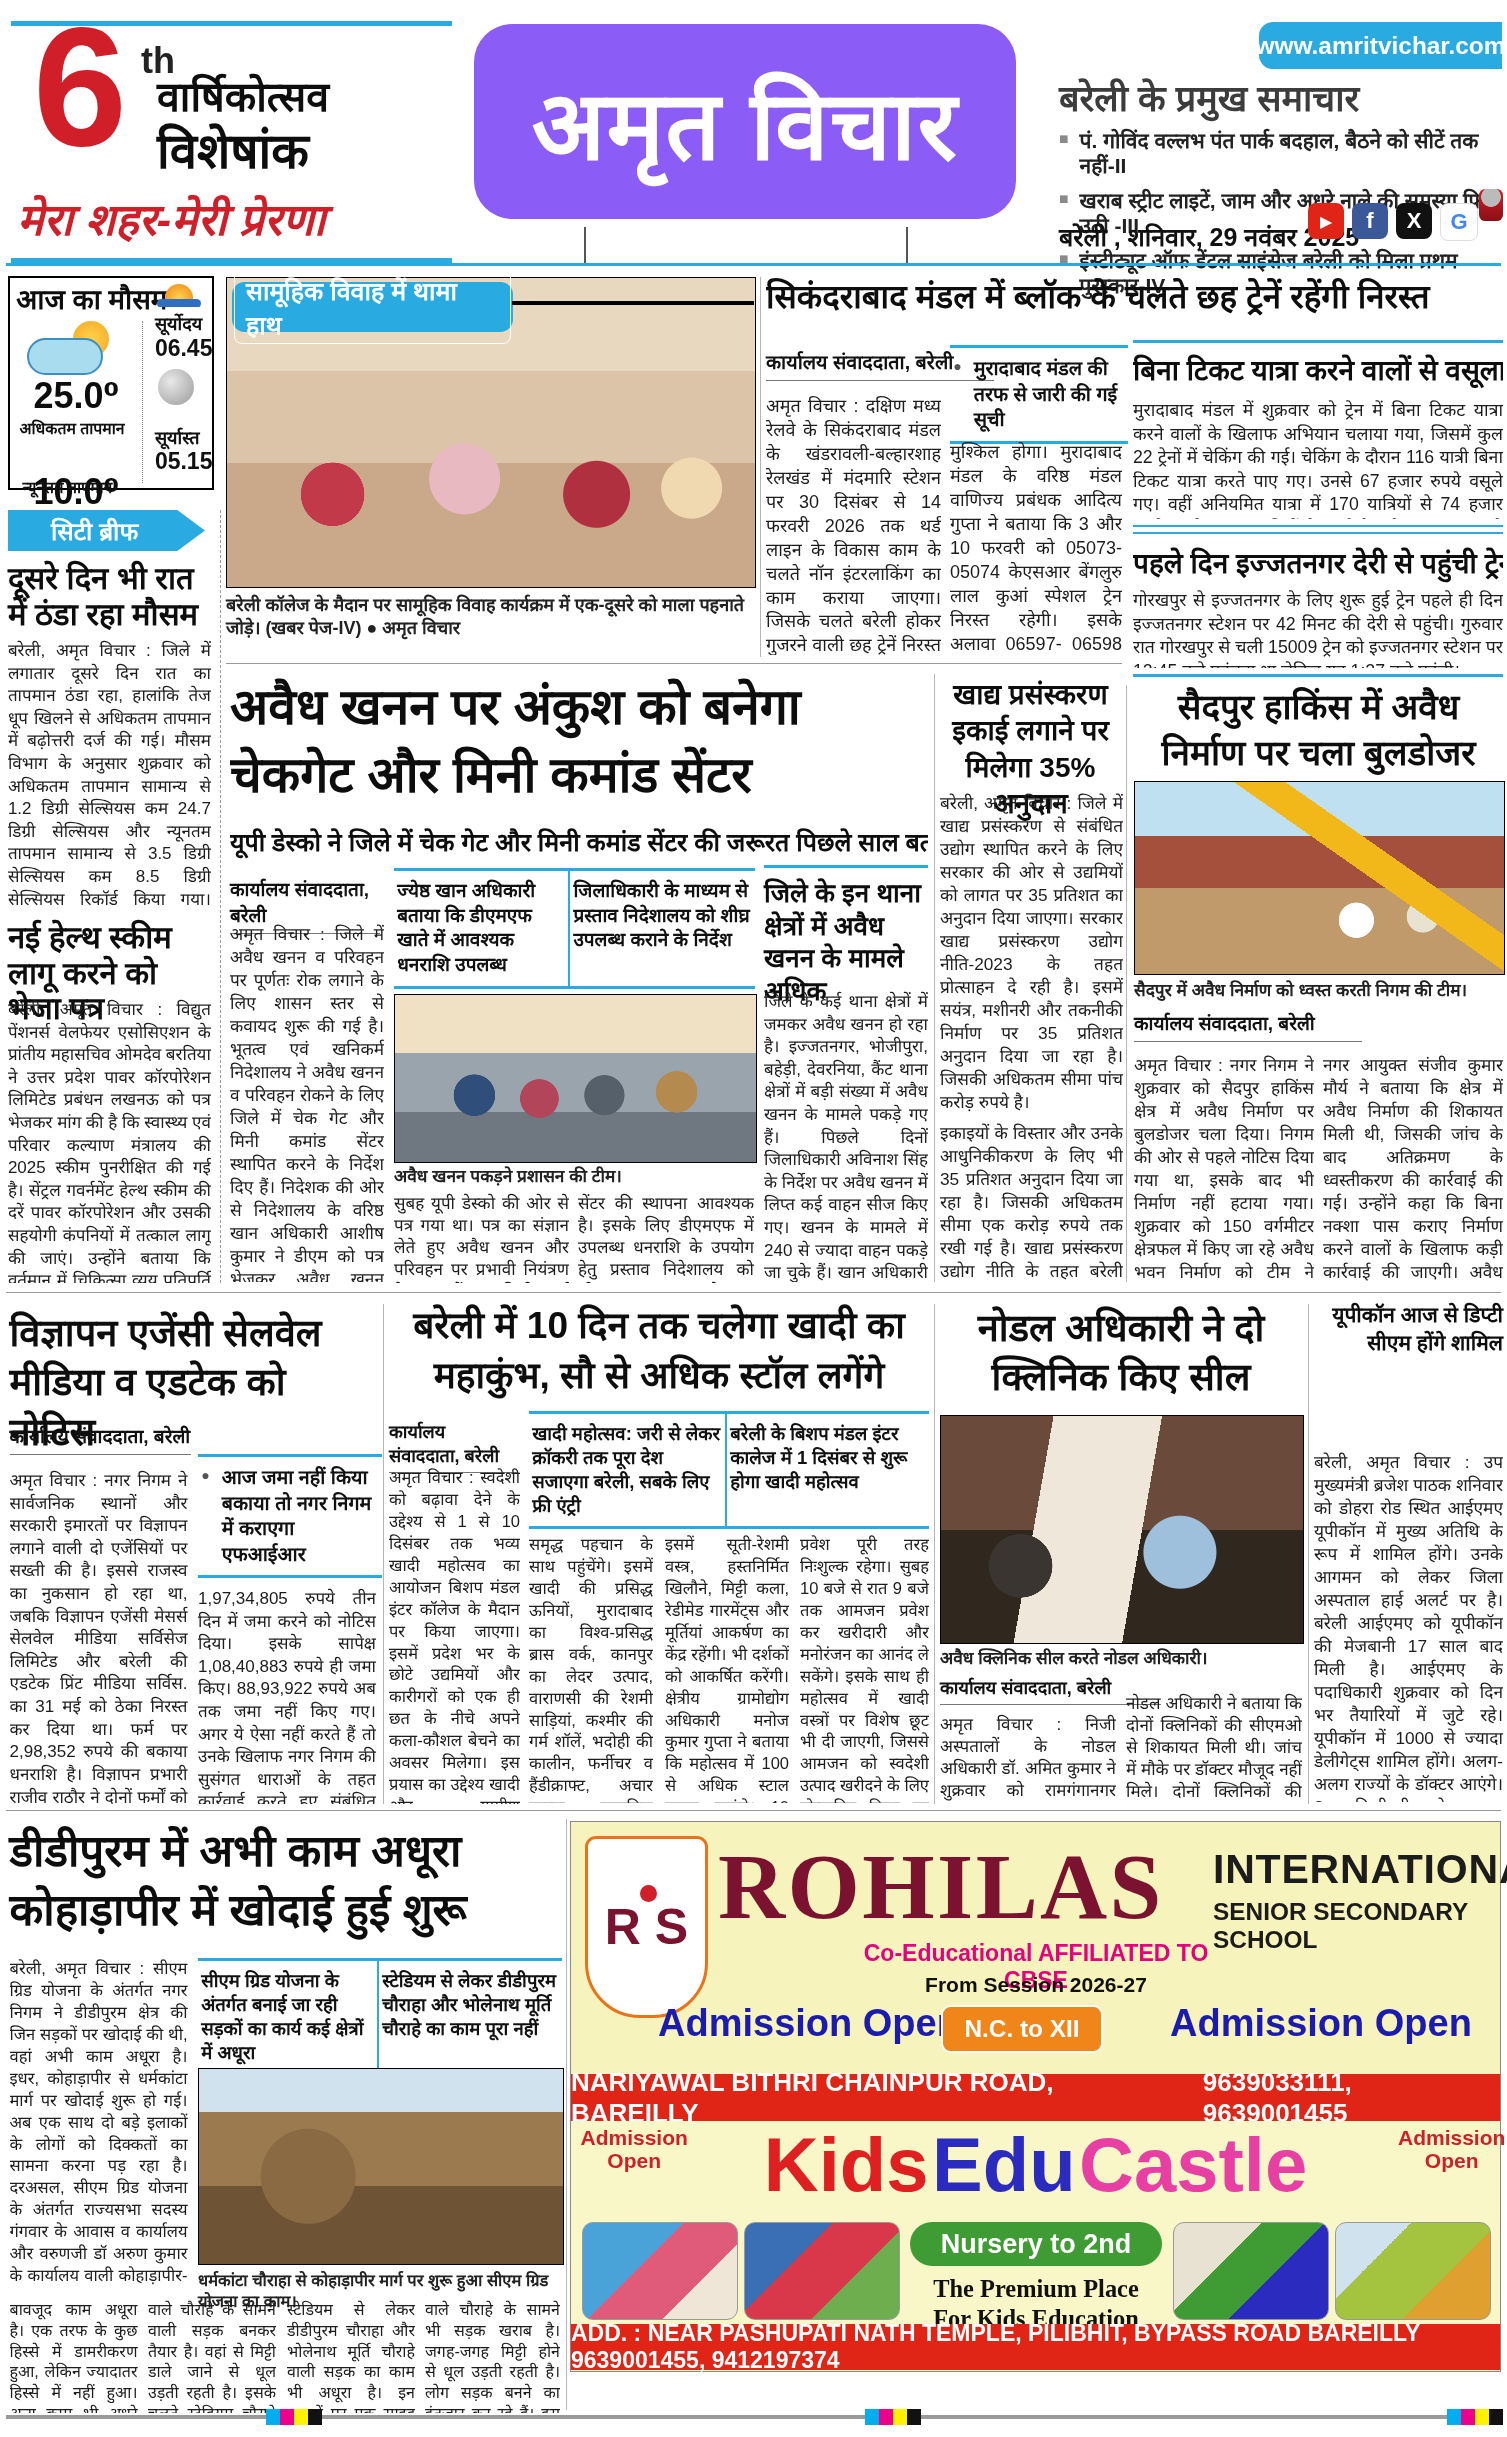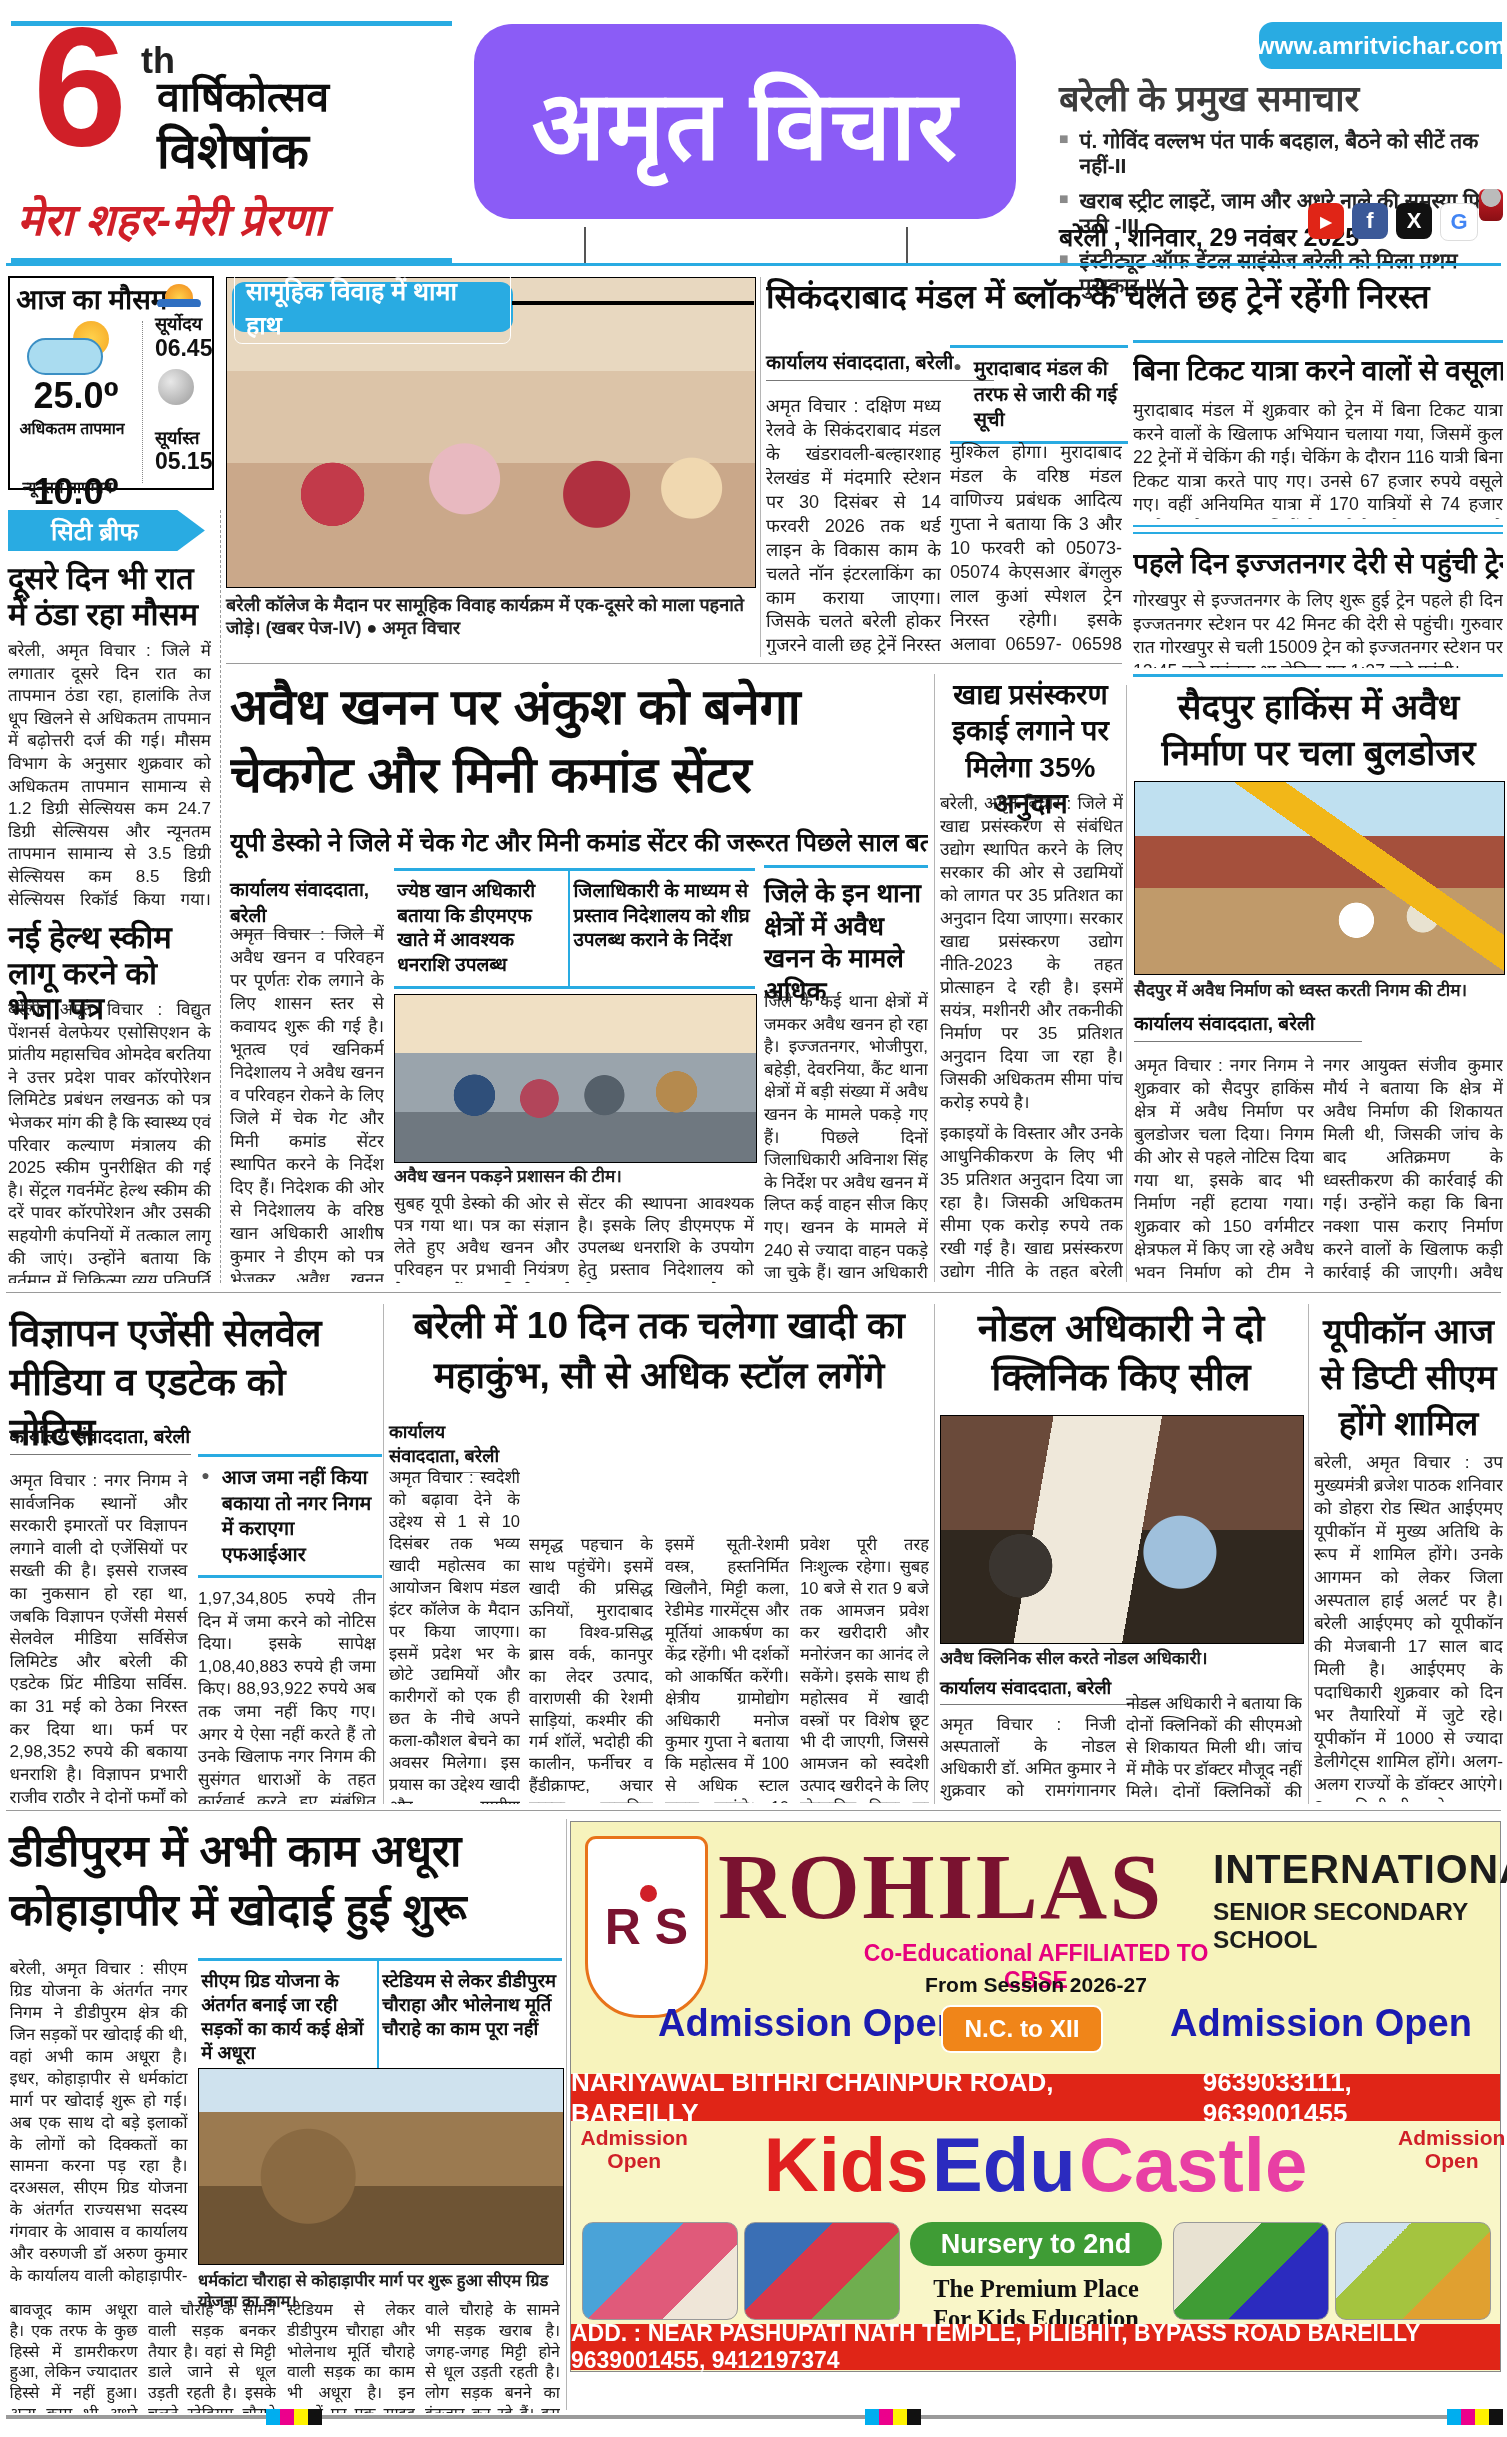--- a/index.html
+++ b/index.html
@@ -190,39 +190,43 @@
   <div class="abs byline" style="left:9.5px;top:1423px;width:181px;font-size:19px;">कार्यालय संवाददाता, बरेली</div>
   <div class="abs bt" style="left:9.5px;top:1470px;width:178px;height:334px;font-size:17px;">अमृत विचार : नगर निगम ने सार्वजनिक स्थानों और सरकारी इमारतों पर विज्ञापन लगाने वाली दो एजेंसियों पर सख्ती की है। इससे राजस्व का नुकसान हो रहा था, जबकि विज्ञापन एजेंसी मेसर्स सेलवेल मीडिया सर्विसेज लिमिटेड और बरेली की एडटेक प्रिंट मीडिया सर्विस. का 31 मई को ठेका निरस्त कर दिया था। फर्म पर 2,98,352 रुपये की बकाया धनराशि है। विज्ञापन प्रभारी राजीव राठौर ने दोनों फर्मों को अंतिम अवसर देते हुए कहा है कि 29 नवंबर की शाम पांच बजे तक बकाया धनराशि जमा करें। मैसर्स एडटेक प्रिंट एण्ड मीडिया प्राइवेट लिमिटेड को 24 मई को अक्टूबर 2025 तक अवशेष धनराशि जमा करने को नोटिस दिया गया।</div>
   <div class="abs bluebox" style="left:198px;top:1454px;width:178px;">
     <div class="it">आज जमा नहीं किया बकाया तो नगर निगम में कराएगा एफआईआर</div>
   </div>
   <div class="abs bt" style="left:198px;top:1588px;width:178px;height:216px;font-size:17px;">1,97,34,805 रुपये तीन दिन में जमा करने को नोटिस दिया। इसके सापेक्ष 1,08,40,883 रुपये ही जमा किए। 88,93,922 रुपये अब तक जमा नहीं किए गए। अगर ये ऐसा नहीं करते हैं तो उनके खिलाफ नगर निगम की सुसंगत धाराओं के तहत कार्रवाई करते हुए संबंधित धाराओं में एफआईआर दर्ज कराई जाएगी।</div>
 
   <div class="abs vline" style="left:383px;top:1304px;height:500px;"></div>
   <div class="abs hl" style="left:389px;top:1301px;width:540px;font-size:37px;line-height:1.35;text-align:center;">बरेली में 10 दिन तक चलेगा खादी का महाकुंभ, सौ से अधिक स्टॉल लगेंगे</div>
   <div class="abs byline" style="left:389px;top:1419px;width:129px;font-size:18px;">कार्यालय संवाददाता, बरेली</div>
+  <div class="abs" style="left:529px;top:1411px;width:400px;display:flex;">
+    <div class="bluebox it" style="width:197px;font-size:18.5px;border-right:2.4px solid #29abe2;">खादी महोत्सव: जरी से लेकर क्रॉकरी तक पूरा देश सजाएगा बरेली, सबके लिए फ्री एंट्री</div>
+    <div class="bluebox it" style="width:203px;font-size:18.5px;">बरेली के बिशप मंडल इंटर कालेज में 1 दिसंबर से शुरू होगा खादी महोत्सव</div>
+  </div>
   <div class="abs bt" style="left:389px;top:1467px;width:131px;height:337px;font-size:16.5px;">अमृत विचार : स्वदेशी को बढ़ावा देने के उद्देश्य से 1 से 10 दिसंबर तक भव्य खादी महोत्सव का आयोजन बिशप मंडल इंटर कॉलेज के मैदान पर किया जाएगा। इसमें प्रदेश भर के छोटे उद्यमियों और कारीगरों को एक ही छत के नीचे अपने कला-कौशल बेचने का अवसर मिलेगा। इस प्रयास का उद्देश्य खादी और ग्रामीण अर्थव्यवस्था को मजबूती देना है। कारीगरों को नि:शुल्क स्टाल मिलेंगे। इससे छोटे कारीगरों को अच्छा बाजार मिलेगा। मेले का उद्घाटन 1 दिसंबर को दोपहर 2 बजे मेयर डॉ. उमेश गौतम करेंगे। मेले में करीब आठ राज्यों के लघु उद्योग अपने</div>
   <div class="abs bt" style="left:529px;top:1534px;width:124px;height:269px;font-size:16.5px;">समृद्ध पहचान के साथ पहुंचेंगे। इसमें खादी की प्रसिद्ध ऊनियों, मुरादाबाद का विश्व-प्रसिद्ध ब्रास वर्क, कानपुर का लेदर उत्पाद, वाराणसी की रेशमी साड़ियां, कश्मीर की गर्म शॉलें, भदोही की कालीन, फर्नीचर व हैंडीक्राफ्ट, अचार मुरब्बा, प्राकृतिक शहद, अयोध्या के बेकरी उत्पाद, राजस्थान की बीकानेरी भुजिया, पश्चिम बंगाल, महाराष्ट्र, मध्य प्रदेश और उत्तराखंड की इकाइयों के उत्कृष्ट उत्पाद भी बिक्री के लिए उपलब्ध होंगे।</div>
   <div class="abs bt" style="left:665px;top:1534px;width:124px;height:269px;font-size:16.5px;">इसमें सूती-रेशमी वस्त्र, हस्तनिर्मित खिलौने, मिट्टी कला, रेडीमेड गारमेंट्स और मूर्तियां आकर्षण का केंद्र रहेंगी। भी दर्शकों को आकर्षित करेंगी। क्षेत्रीय ग्रामोद्योग अधिकारी मनोज कुमार गुप्ता ने बताया कि महोत्सव में 100 से अधिक स्टाल लगाए जाएंगे। 10 दिवसीय महोत्सव में हस्तशिल्प प्रदर्शनी के अलावा सांस्कृतिक संध्या का भी आयोजन होगा।</div>
   <div class="abs bt" style="left:800px;top:1534px;width:129px;height:269px;font-size:16.5px;">प्रवेश पूरी तरह निःशुल्क रहेगा। सुबह 10 बजे से रात 9 बजे तक आमजन प्रवेश कर खरीदारी और मनोरंजन का आनंद ले सकेंगे। इसके साथ ही महोत्सव में खादी वस्त्रों पर विशेष छूट भी दी जाएगी, जिससे आमजन को स्वदेशी उत्पाद खरीदने के लिए प्रोत्साहित किया जा सके।</div>
 
   <div class="abs vline" style="left:934px;top:1304px;height:500px;"></div>
   <div class="abs hl" style="left:940px;top:1304px;width:362px;font-size:38px;line-height:1.3;text-align:center;">नोडल अधिकारी ने दो क्लिनिक किए सील</div>
   <div class="abs photo" style="left:940px;top:1415px;width:362px;height:227px;background:
        radial-gradient(circle at 22% 66%, #3a3530 0 31.5px, transparent 32px),
        radial-gradient(circle at 66% 60%, #9fc0dc 0 36px, transparent 37px),
        linear-gradient(100deg, transparent 28%, #efe8da 28% 55%, transparent 55%),
        linear-gradient(180deg,#6a4a3a 0 50%, #30281f 50% 100%);"></div>
   <div class="abs cap" style="left:940px;top:1648px;width:362px;">अवैध क्लिनिक सील करते नोडल अधिकारी।</div>
   <div class="abs byline" style="left:940px;top:1675px;width:221px;font-size:18px;">कार्यालय संवाददाता, बरेली</div>
   <div class="abs bt minicol" style="left:940px;top:1714px;width:176px;height:88px;">अमृत विचार : निजी अस्पतालों के नोडल अधिकारी डॉ. अमित कुमार ने शुक्रवार को रामगंगानगर कॉलोनी और तुलसीनगर में अवैध क्लिनिकों पर छापेमारी की। इस दौरान दोनों क्लीनिक संचालकों के पास आवश्यक पंजीकरण दस्तावेज नहीं मिले।</div>
   <div class="abs bt minicol" style="left:1126px;top:1693px;width:176px;height:109px;">नोडल अधिकारी ने बताया कि दोनों क्लिनिकों की सीएमओ से शिकायत मिली थी। जांच में मौके पर डॉक्टर मौजूद नहीं मिले। दोनों क्लिनिकों की रिपोर्ट सीएमओ को भेज दी गई है। इनके खिलाफ आगे की कार्रवाई की जाएगी। दोनों क्लिनिक सील कर दिए गए।</div>
 
   <div class="abs vline" style="left:1308px;top:1304px;height:500px;"></div>
-  <div class="abs hl" style="left:1314px;top:1301px;width:189px;font-size:34px;line-height:1.35;text-align:center;margin-top:8px;">यूपीकॉन आज से डिप्टी सीएम होंगे शामिल</div>
+  <div class="abs hl" style="left:1314px;top:1301px;width:189px;font-size:21px;line-height:1.35;text-align:right;">यूपीकॉन आज से डिप्टी सीएम होंगे शामिल</div>
   <div class="abs bt" style="left:1314px;top:1451px;width:189px;height:351px;font-size:17.3px;">बरेली, अमृत विचार : उप मुख्यमंत्री ब्रजेश पाठक शनिवार को डोहरा रोड स्थित आईएमए यूपीकॉन में मुख्य अतिथि के रूप में शामिल होंगे। उनके आगमन को लेकर जिला अस्पताल हाई अलर्ट पर है। बरेली आईएमए को यूपीकॉन की मेजबानी 17 साल बाद मिली है। आईएमए के पदाधिकारी शुक्रवार को दिन भर तैयारियों में जुटे रहे। यूपीकॉन में 1000 से ज्यादा डेलीगेट्स शामिल होंगे। अलग-अलग राज्यों के डॉक्टर आएंगे। 3एच, डिप्टी सीएम के आगमन को लेकर जिला अस्पताल के अधिकारी और कर्मचारी दिन भर तैयारियों में जुटे रहे।</div>
 
   <div class="abs hline" style="left:6.3px;top:1810px;width:1495px;"></div>
 
   <div class="abs hl" style="left:9.5px;top:1821px;width:553px;font-size:44px;line-height:1.35;">डीडीपुरम में अभी काम अधूरा कोहाड़ापीर में खोदाई हुई शुरू</div>
   <div class="abs bt" style="left:9.5px;top:1958px;width:178px;height:329px;font-size:16.5px;">बरेली, अमृत विचार : सीएम ग्रिड योजना के अंतर्गत नगर निगम ने डीडीपुरम क्षेत्र की जिन सड़कों पर खोदाई की थी, वहां अभी काम अधूरा है। इधर, कोहाड़ापीर से धर्मकांटा मार्ग पर खोदाई शुरू हो गई। अब एक साथ दो बड़े इलाकों के लोगों को दिक्कतों का सामना करना पड़ रहा है। दरअसल, सीएम ग्रिड योजना के अंतर्गत राज्यसभा सदस्य गंगवार के आवास व कार्यालय और वरुणजी डॉ अरुण कुमार के कार्यालय वाली कोहाड़ापीर-प्रेमनगर सड़क बनाने का काम शुरू हुआ है। एक तरफ जेसीबी से खोदाई हो रही है। वहीं दो तरफ की सड़क की खोदाई कर दी गई। एक तरफ के कुछ हिस्से में डामरीकरण हुआ है, शेष सड़क अब भी खोदी पड़ी है।</div>
   <div class="abs" style="left:198px;top:1958px;width:364px;display:flex;">
     <div class="bluebox it" style="width:180px;font-size:18.5px;border-right:2.4px solid #29abe2;">सीएम ग्रिड योजना के अंतर्गत बनाई जा रही सड़कों का कार्य कई क्षेत्रों में अधूरा</div>
     <div class="bluebox it" style="width:184px;font-size:18.5px;">स्टेडियम से लेकर डीडीपुरम चौराहा और भोलेनाथ मूर्ति चौराहे का काम पूरा नहीं</div>
   </div>

